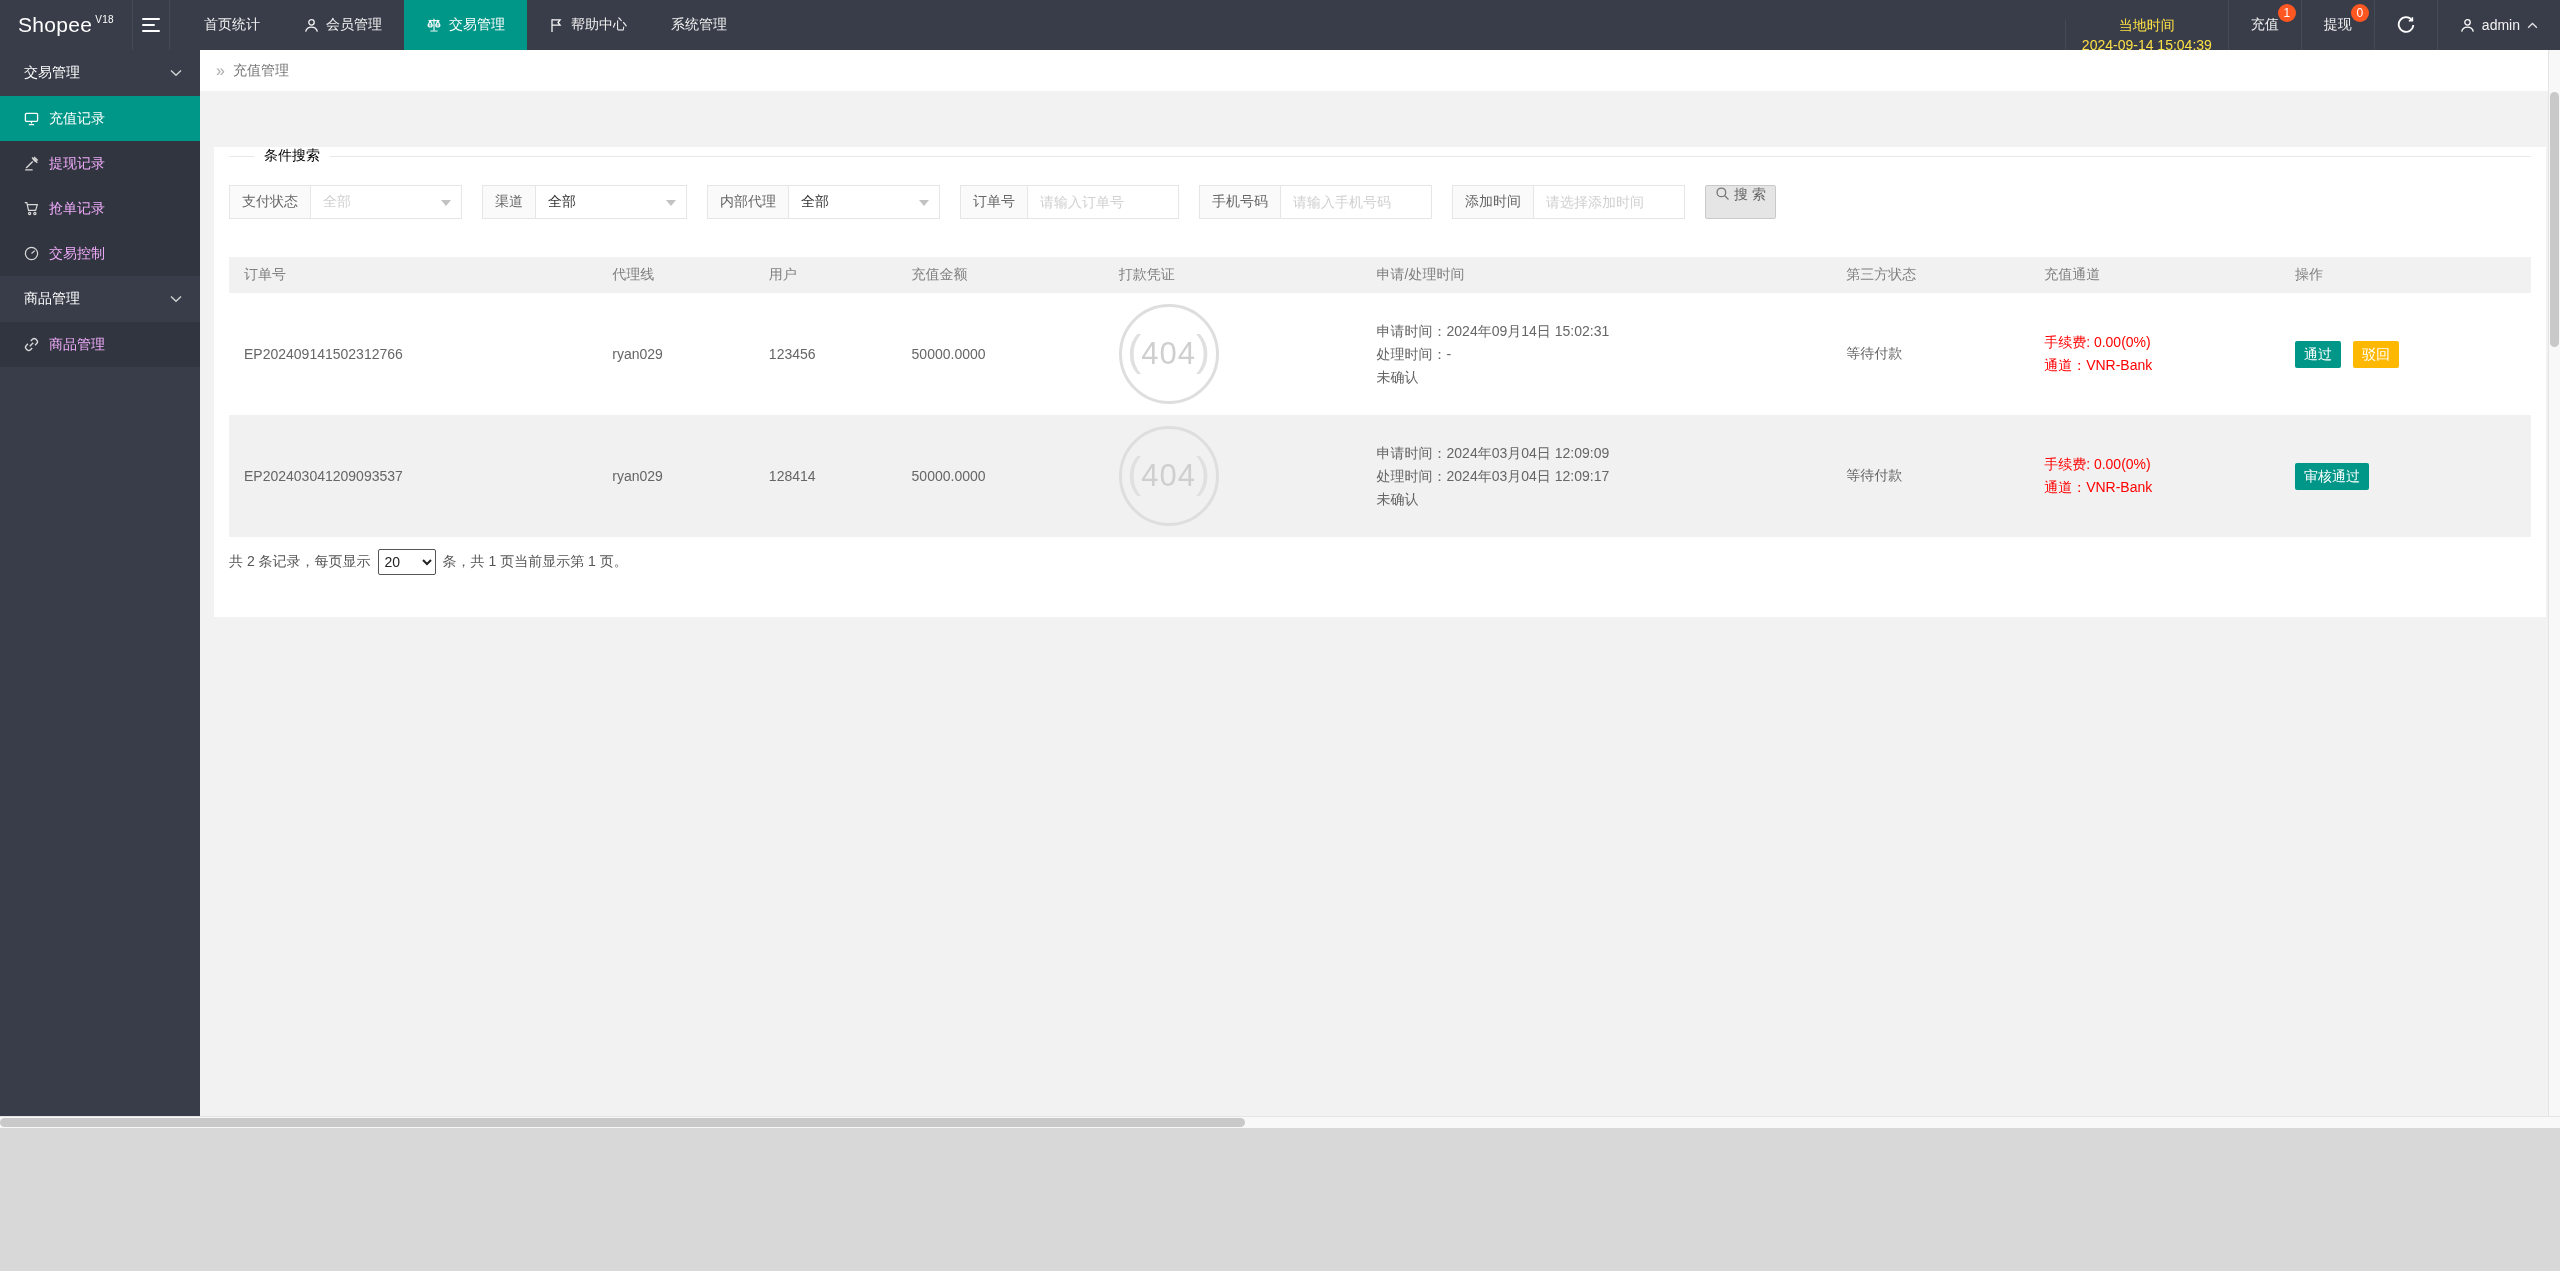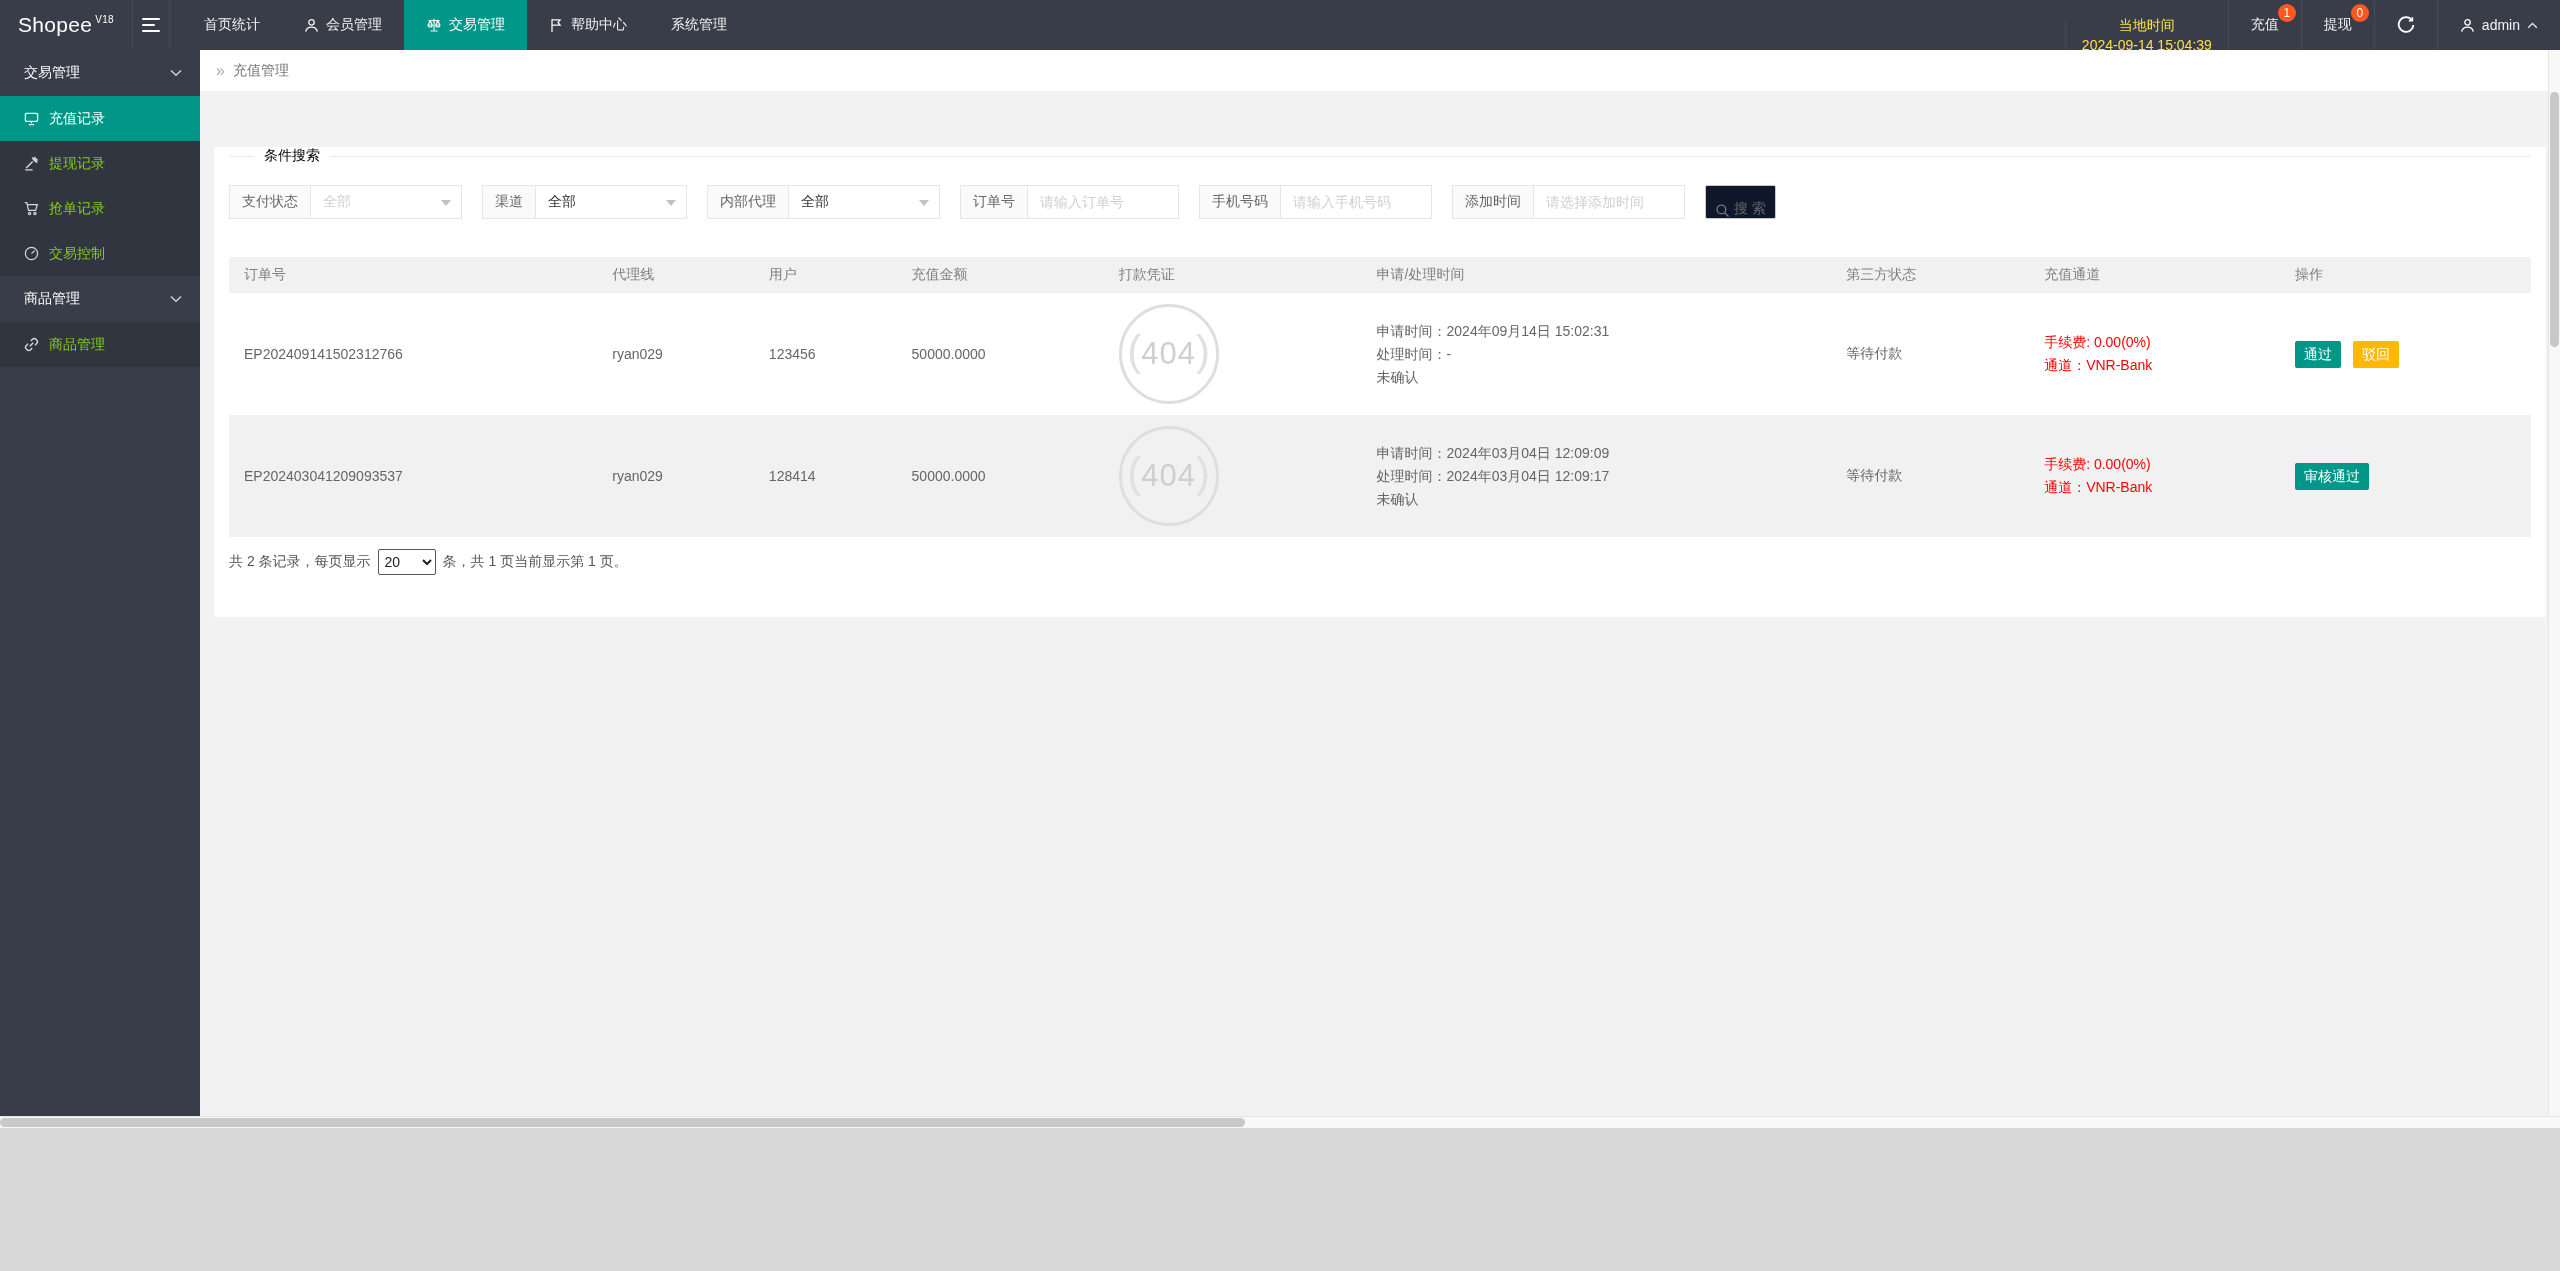--- a/index.html
+++ b/index.html
@@ -25,21 +25,21 @@
   .localtime { display:flex; flex-direction:column; justify-content:center; text-align:center; padding:0 16px; line-height:20px; font-size:14px; color:#fde047; border-left:1px solid rgba(255,255,255,.07);margin-top:20px; }
   .top-link { position:relative; display:flex; align-items:center; gap:6px; padding:0 22px; color:#f2f2f2; cursor:pointer; border-left:1px solid rgba(255,255,255,.07); text-decoration:none; }
   .badge { position:absolute; top:4px; right:5px; min-width:18px; height:18px; line-height:18px; padding:0 5px; background:#ff5722; border-radius:9px; color:#fff; font-size:12px; font-style:normal; text-align:center; }
   .user-link { gap:7px; }
   .chev-up { opacity:.85; }
 
   
   .sidebar { position:absolute; top:50px; left:0; bottom:0; width:200px; background:#393d49; z-index:5; }
   .side-group { height:46px; display:flex; align-items:center; padding:0 24px; color:#fff; position:relative; cursor:pointer; }
   .side-group .gchev { position:absolute; right:18px; opacity:.75; }
-  .side-item { height:45px; display:flex; align-items:center; gap:10px; padding:0 24px; background:#31353f; color:#84cc16; cursor:pointer; text-decoration:none; }
+  .side-item { height:45px; display:flex; align-items:center; gap:10px; padding:0 24px; background:#31353f; color:#f0abfc; cursor:pointer; text-decoration:none; }
   .side-item .sicon { color:#d9d9d9; }
   .side-item.active { background:#009688; color:#fff; }
   .side-item.active .sicon { color:#fff; }
 
   
   .main { position:absolute; top:50px; left:200px; right:0; bottom:0; background:#f2f2f2; }
   .breadcrumb { height:41px; background:#fff; display:flex; align-items:center; gap:8px; padding:0 16px; color:#999; }
   .breadcrumb .sep { font-size:16px; color:#aaa; }
   .breadcrumb a { color:#777; text-decoration:none; cursor:pointer; }
   .content { padding:14px; }
@@ -49,21 +49,21 @@
   fieldset.field-title legend { margin-left:25px; padding:0 10px; color:#000000; font-size:14px; }
 
   .filter-row { display:flex; align-items:center; gap:20px; margin-top:20px; flex-wrap:nowrap; }
   .fgroup { display:flex; align-items:stretch; height:34px; border:1px solid #e6e6e6; background:#fff; }
   .flabel { display:flex; align-items:center; padding:0 12px; background:#fafafa; border-right:1px solid #e6e6e6; color:#666; white-space:nowrap;font-family:Liberation Serif, serif; }
   .fselect { position:relative; width:150px; display:flex; align-items:center; padding:0 12px; color:#333; cursor:pointer; }
   .fselect.muted { color:#d0d0d0; }
   .caret { position:absolute; right:10px; top:50%; margin-top:-2px; width:0; height:0; border:5px solid transparent; border-top:6px solid #c2c2c2; }
   .finput input { width:150px; border:0; outline:none; padding:0 12px; font:inherit; color:#333; background:transparent; }
   .finput input::placeholder { color:#d0d0d0; }
-  .search-btn { height:34px; padding:0 9px; background:#0f172a; border:1px solid #c9c9c9; border-radius:2px; display:flex; align-items:flex-end; gap:4px; color:#666; font-size:14px; cursor:pointer; }
+  .search-btn { height:34px; padding:0 9px; background:#e5e5e5; border:1px solid #c9c9c9; border-radius:2px; display:flex; align-items:flex-start; gap:4px; color:#666; font-size:14px; cursor:pointer; }
 
   table.grid { width:100%; border-collapse:collapse; table-layout:fixed; margin-top:38px; }
   table.grid th { background:#f1f1f1; height:36px; font-weight:400; text-align:left; padding:0 15px; color:#808080; font-size:14px; overflow:hidden; white-space:nowrap; }
   table.grid td { padding:11px 15px; vertical-align:middle; color:#666; font-size:14px; overflow:hidden; }
   table.grid tbody tr.alt { background:#f1f1f1; }
   .t-green { color:#5fb878; }
   .t-red { color:#ff0000; }
   .lines div { line-height:23px; white-space:nowrap; }
 
   .ph404 { width:100px; height:100px; border:3px solid #dedede; border-radius:50%; display:flex; align-items:center; justify-content:center; color:#cfcfcf; cursor:pointer; }

